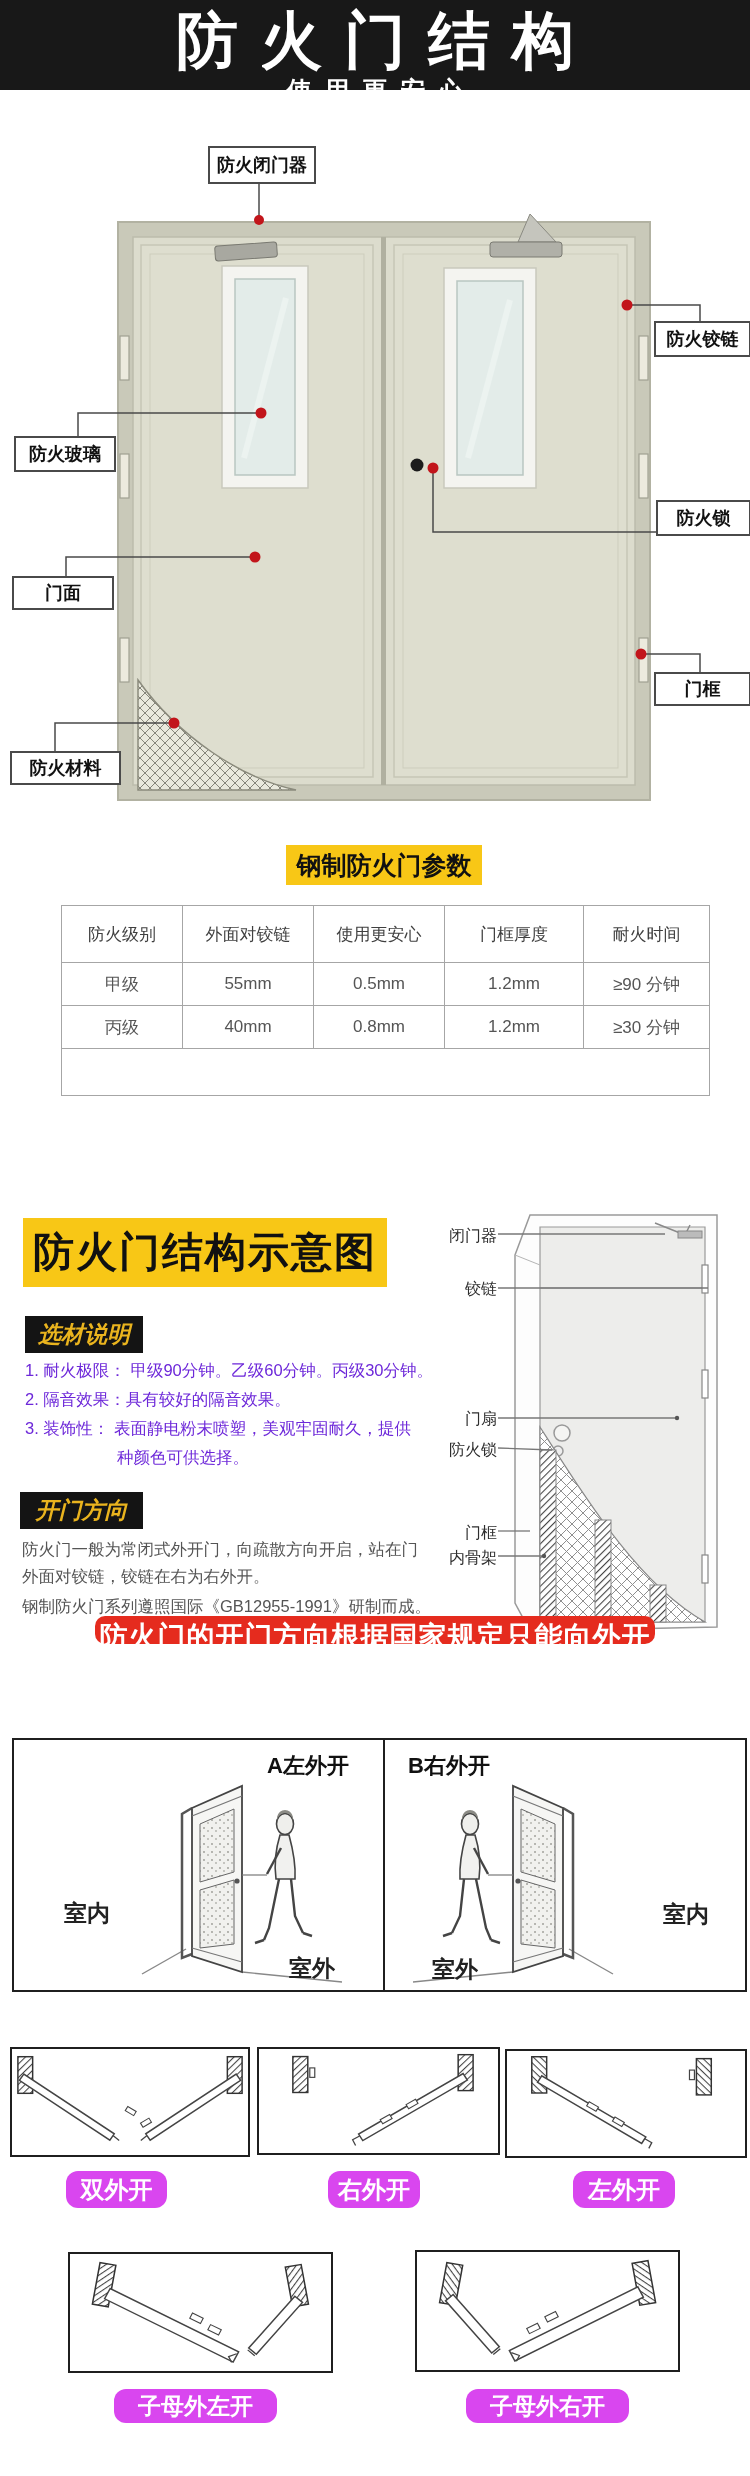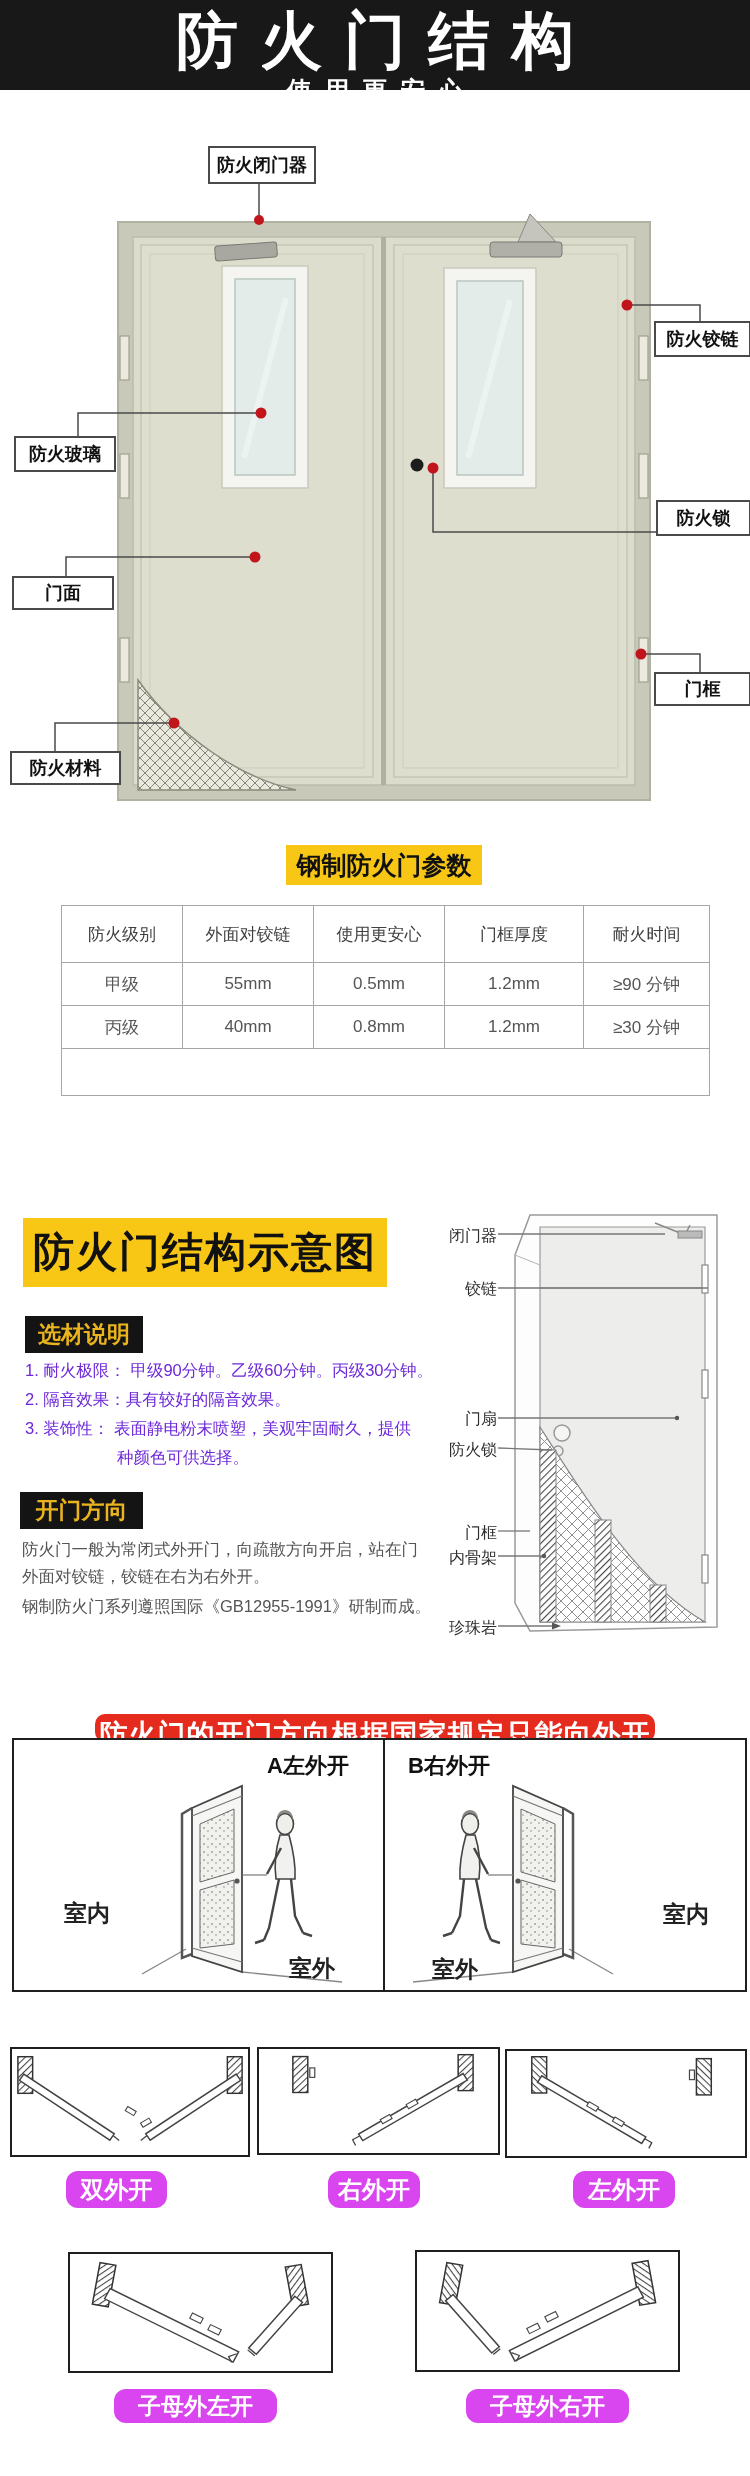--- a/index.html
+++ b/index.html
@@ -12,21 +12,21 @@
   .header-title{margin:0;padding-top:8px;font-size:62px;line-height:66px;font-weight:bold;
     color:#fff;letter-spacing:22px;text-indent:22px;}
   .header-sub{margin:0;font-size:25px;color:#fff;letter-spacing:13px;text-indent:13px;font-weight:bold;}
 
   
   .callout{border:2px solid #4a4a4a;background:#fff;color:#111;font-size:18px;font-weight:600;
     display:flex;align-items:center;justify-content:center;white-space:nowrap;}
 
   
   .yellow-title{background:#f8c716;color:#111;font-weight:bold;text-align:center;}
-  .tag{background:#141414;color:#eab41e;font-weight:bold;text-align:center;}
+  .tag{background:#141414;color:#eab41e;font-weight:bold;text-align:center;font-style:italic;}
 
   
   table.params{border-collapse:collapse;table-layout:fixed;width:648px;}
   table.params th,table.params td{border:1px solid #a6a6a6;text-align:center;font-weight:normal;
     font-size:17px;color:#555;padding:0;}
   table.params th{height:56px;color:#3f3f3f;}
   table.params td{height:42px;}
   table.params tr.empty td{height:46px;}
 
   .body-text{font-size:16.5px;color:#6d28d9;line-height:29px;}
@@ -282,21 +282,21 @@
   </svg>
 
   <div class="abs schem-label" style="left:447px;top:1226px;width:50px">闭门器</div>
   <div class="abs schem-label" style="left:447px;top:1279px;width:50px">铰链</div>
   <div class="abs schem-label" style="left:447px;top:1409px;width:50px">门扇</div>
   <div class="abs schem-label" style="left:447px;top:1440px;width:50px">防火锁</div>
   <div class="abs schem-label" style="left:447px;top:1523px;width:50px">门框</div>
   <div class="abs schem-label" style="left:447px;top:1548px;width:50px">内骨架</div>
   <div class="abs schem-label" style="left:447px;top:1618px;width:50px">珍珠岩</div>
 
-  <div class="abs red-banner" style="left:95px;top:1714px;width:560px;height:28px">防火门的开门方向根据国家规定只能向外开</div>
+  <div class="abs red-banner" style="left:95px;top:1616px;width:560px;height:28px">防火门的开门方向根据国家规定只能向外开</div>
 
   <div class="abs panel-box" style="left:12px;top:1738px;width:731px;height:250px">
     <div class="abs" style="left:369px;top:0;width:2px;height:250px;background:#1f1f1f"></div>
   </div>
   <div class="abs ab-sub" style="left:267px;top:1751px">A左外开</div>
   <div class="abs ab-sub" style="left:408px;top:1751px">B右外开</div>
 
   <svg class="abs" style="left:130px;top:1778px" width="240" height="210" viewBox="0 0 240 210">
     <use href="#sym-person-door"></use>
   </svg>

